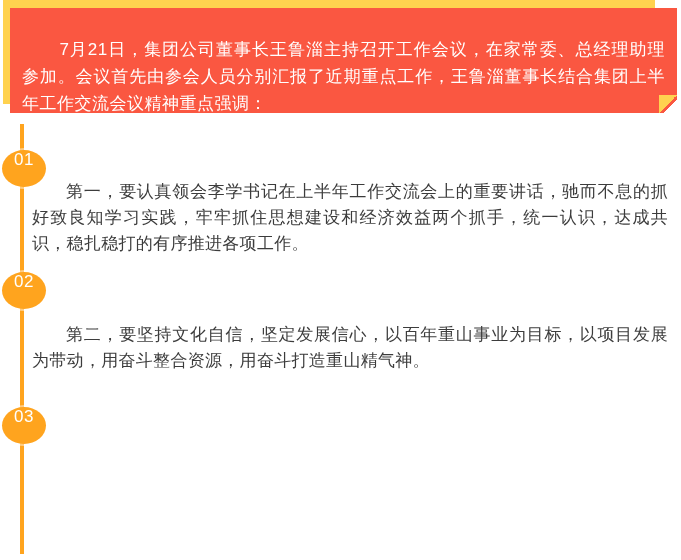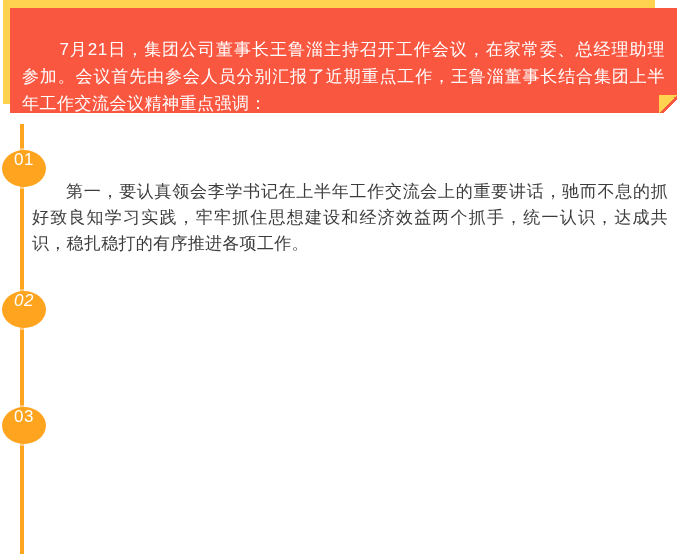--- a/index.html
+++ b/index.html
@@ -42,21 +42,21 @@
     background:var(--orange);
   }
   .badge{
     position:absolute;left:2px;width:44px;height:37px;border-radius:50%;
     background:var(--orange);
     box-shadow:0 0 0 2px rgba(255,255,255,0.45);
     display:flex;justify-content:center;
     color:var(--white);font-size:17px;letter-spacing:0.5px;
   }
   .badge-1{top:150px;}
-  .badge-2{top:291px;font-style:italic;}
+  .badge-2{top:272px;}
   .badge-3{top:407px;}
 
   
   .para{
     position:absolute;left:32px;right:13px;margin:0;
     color:var(--text);font-size:17px;line-height:26px;
     text-indent:2em;text-align:justify;letter-spacing:0.3px;
   }
   .para-1{top:179px;}
   .para-2{top:322px;}
@@ -78,18 +78,19 @@
   <div class="timeline-line"></div>
 
   <div class="badge badge-1">
     <span>01</span>
   </div>
   <p class="para para-1">第一，要认真领会李学书记在上半年工作交流会上的重要讲话，驰而不息的抓好致良知学习实践，牢牢抓住思想建设和经济效益两个抓手，统一认识，达成共识，稳扎稳打的有序推进各项工作。</p>
 
   <div class="badge badge-2">
     <span>02</span>
   </div>
+  <p class="para para-2">第二，要坚持文化自信，坚定发展信心，以百年重山事业为目标，以项目发展为带动，用奋斗整合资源，用奋斗打造重山精气神。</p>
 
   <div class="badge badge-3">
     <span>03</span>
   </div>
 
 </div>
 
 </body></html>

